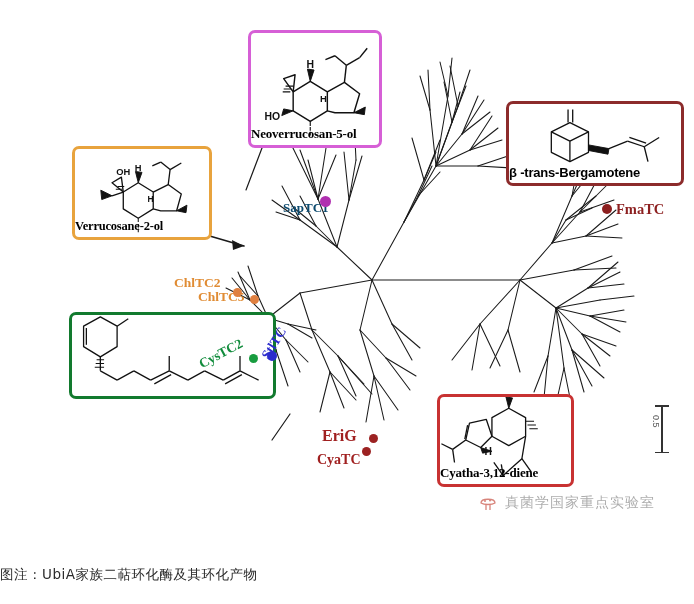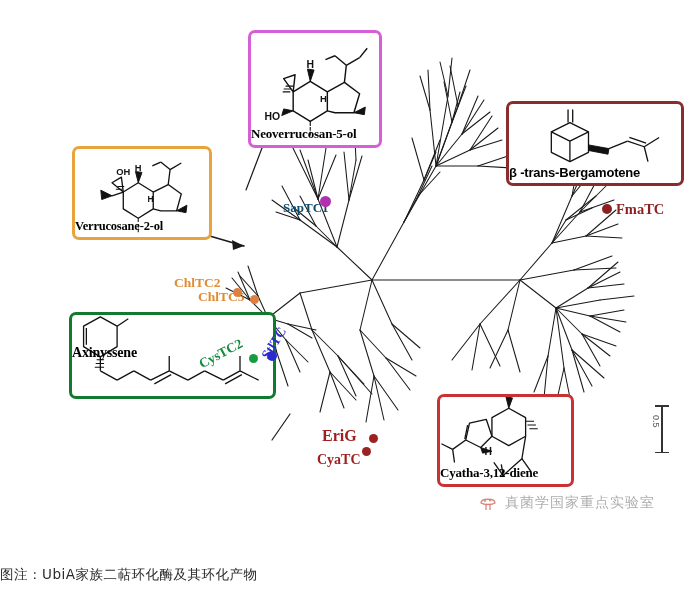--- a/index.html
+++ b/index.html
@@ -392,21 +392,20 @@
         <path d="M138 60 L158 70"></path>
         <path d="M158 70 L176 60"></path>
         <path d="M178 64 L160 74"></path>
         <path d="M176 60 L176 44"></path>
         <path d="M176 60 L196 70"></path>
       </g>
       <g stroke="#111" fill="#111" stroke-width="1">
         <path d="M22 48 h8 M21 52 h9 M20 56 h10" stroke-width="1.1"></path>
       </g>
     </svg>
-    <div class="struct-name">Axinyssene</div>
   </div>
 
 
   <div class="struct-box" id="box-cyatha">
     <svg class="struct-svg" viewBox="0 0 137 93">
       <g stroke="#111" fill="none" stroke-width="1.4" stroke-linejoin="round">
         <path d="M48 24 L30 28 L26 46 L42 54 L54 42 Z"></path>
         <path d="M28 30 L25 45"></path>
         <path d="M54 42 L54 22 L72 12 L90 22 L90 42 L72 52 Z"></path>
         <path d="M26 46 L12 56"></path>

